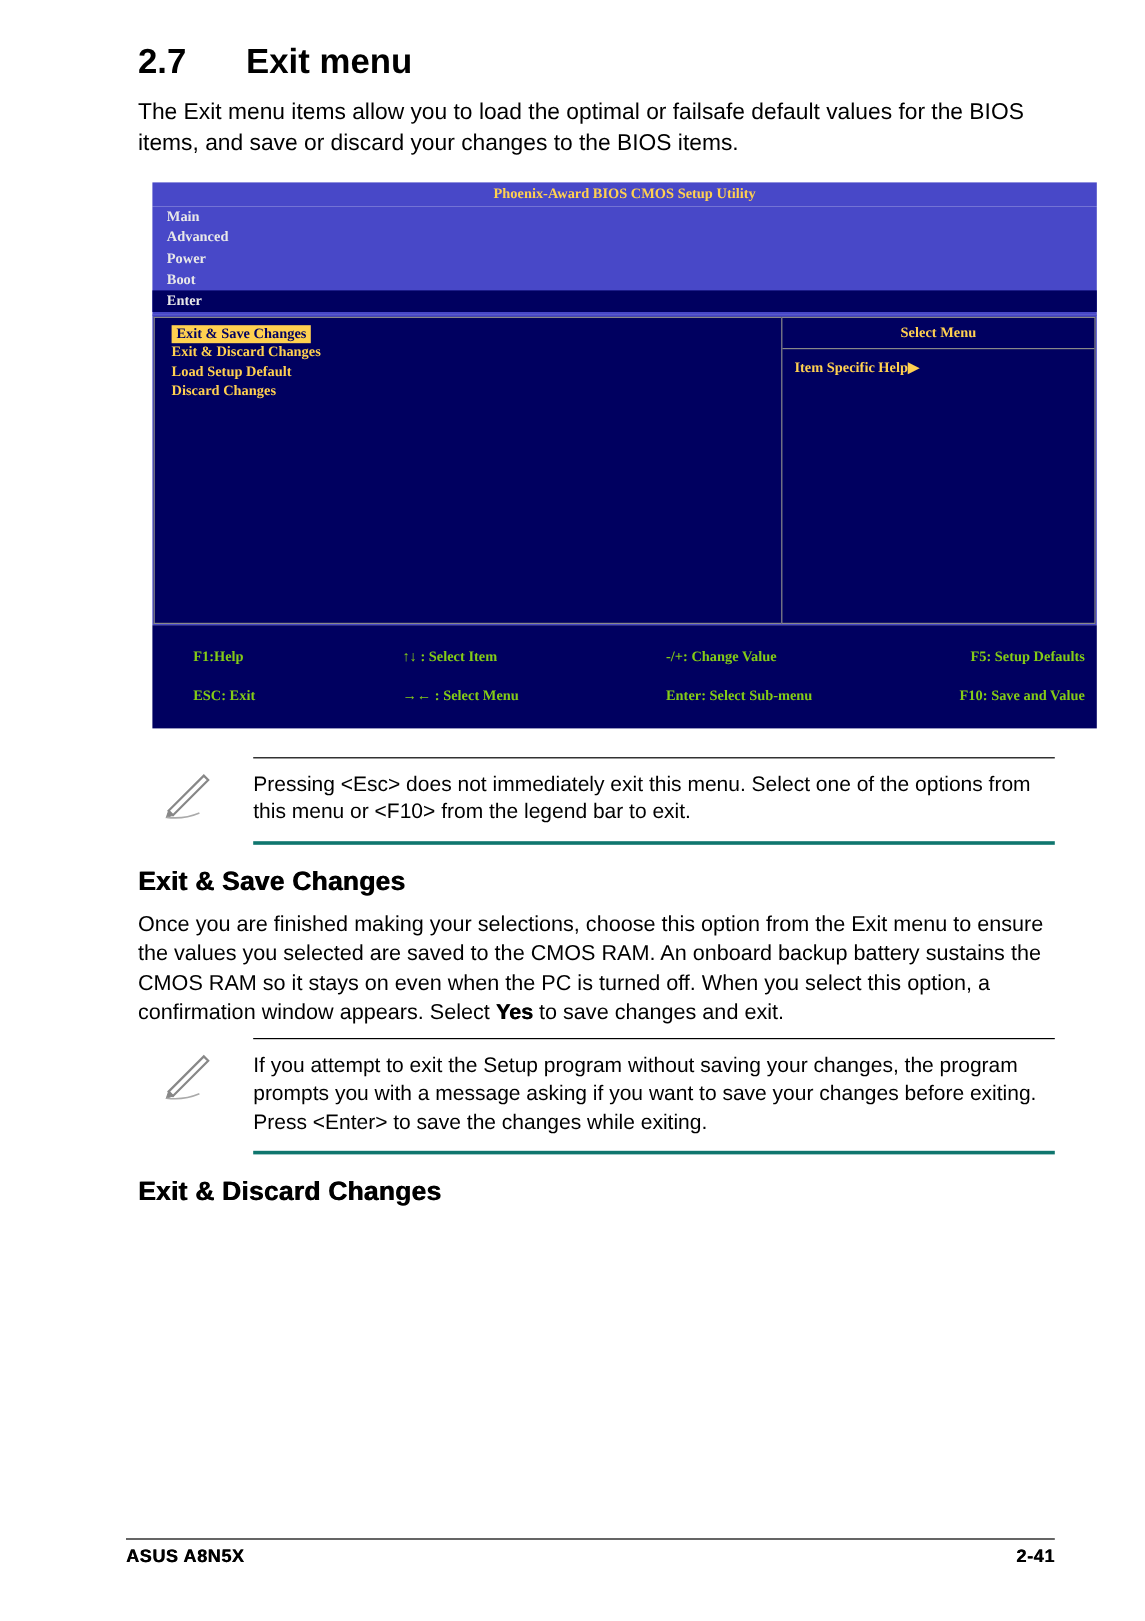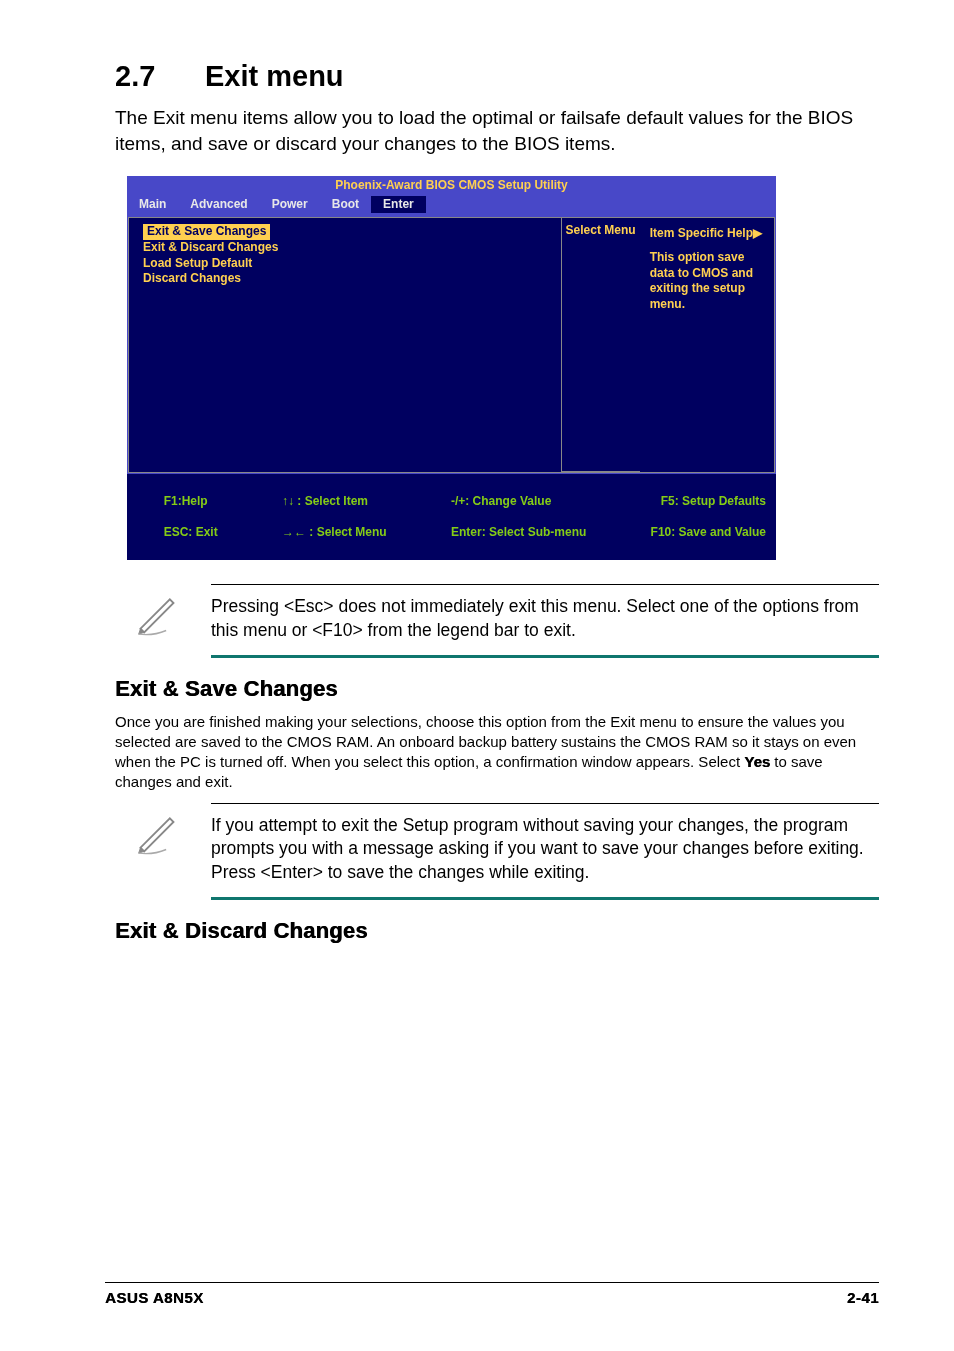--- a/index.html
+++ b/index.html
@@ -6,61 +6,62 @@
     margin: 0;
     padding: 0;
     font-family: Arial, Helvetica, sans-serif;
     background: #fff;
     color: #000;
   }
   .page {
     width: 954px;
     height: 1351px;
     box-sizing: border-box;
-    padding: 60px 75px 40px 115px;
+    padding: 36px 75px 40px 115px;
     position: relative;
   }
   h1 {
     font-size: 29px;
     font-weight: bold;
     margin: 0 0 12px 0;
   }
   h1 .num { display:inline-block; width: 90px; }
   .body-text {
     font-size: 19px;
     line-height: 1.35;
     margin: 0 0 20px 0;
   }
   .body-text2 {
-    font-size: 15px;
+    font-size: 18px;
     line-height: 1.35;
     margin: 0 0 10px 0;
   }
 
   
   .bios {
     margin: 6px 0 24px 12px;
-    width: 649px;
-    font-family: Liberation Sans, sans-serif;
+    width: 787px;
+    font-family: Liberation Serif, serif;
     font-size: 12px;
     font-weight: bold;
     line-height: 1.3;
   }
   .bios-title {
     background:#4848c8;
     color:#ffd050;
     text-align:center;
     padding:2px 0;
     font-weight: bold;
   }
   .bios-tabs {
     background:#4848c8;
     color:#e8e8e8;
     display:flex;
     padding:0 0 2px 0;
+    flex-direction:column;
   }
   .bios-tab {
     padding:1px 12px;
   }
   .bios-tab.active {
     background:#000060;
   }
   .bios-mid {
     display:flex;
     border-top:1px solid #4848c8;
@@ -78,21 +79,21 @@
   }
   .bios-left .sel { background:#ffd050; color:#000060; padding:0 4px; display:inline-block; }
   .bios-right {
     flex:1;
     background:#000060;
     color:#ffd050;
     border:1px solid #888;
     margin:1px 1px 1px 0;
     padding:0;
     display:flex;
-    flex-direction:row;
+    flex-direction:column;
   }
   .bios-right-title {
     text-align:center;
     padding:5px 4px;
     border-bottom:1px solid #888;
   }
   .bios-right-body { padding:8px 10px; flex:1;}
   .bios-footer {
     background:#000060;
     color:#84cc16;
@@ -171,21 +172,20 @@
         <div><span class="sel">Exit &amp; Save Changes</span></div>
         <div>Exit &amp; Discard Changes</div>
         <div>Load Setup Default</div>
         <div>Discard Changes</div>
       </div>
       <div class="bios-right">
         <div class="bios-right-title">Select Menu</div>
         <div class="bios-right-body">
           <div><span>Item Specific Help</span><span>▶</span></div>
           <div style="height:8px"></div>
-          <div>This option save data to CMOS and exiting the setup menu.</div>
         </div>
       </div>
     </div>
     <div class="bios-footer">
       <div class="col">
         <span>F1:Help</span><br>
         <span>ESC: Exit</span>
       </div>
       <div class="col">
         <span>↑↓ </span><span>: Select Item</span><br>

